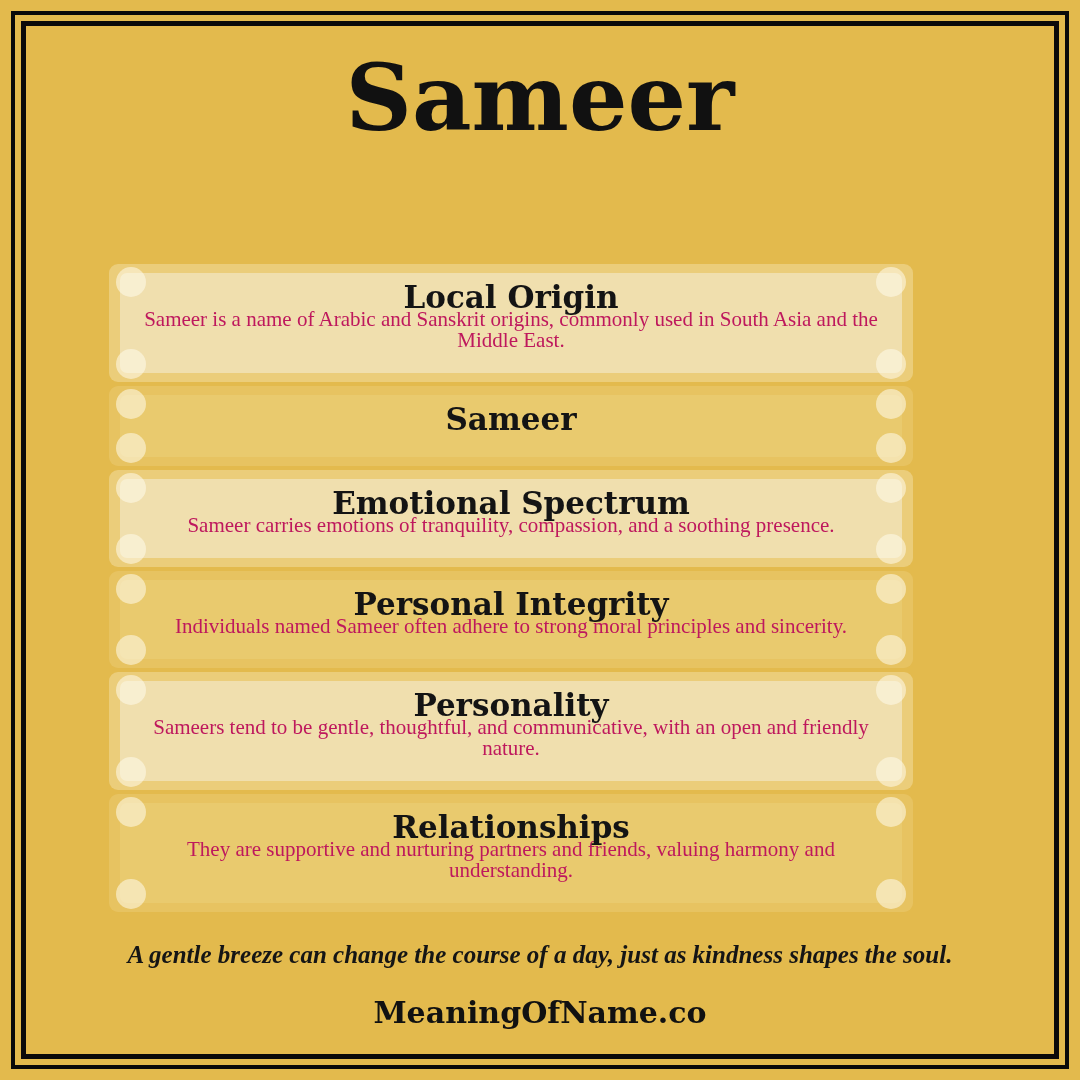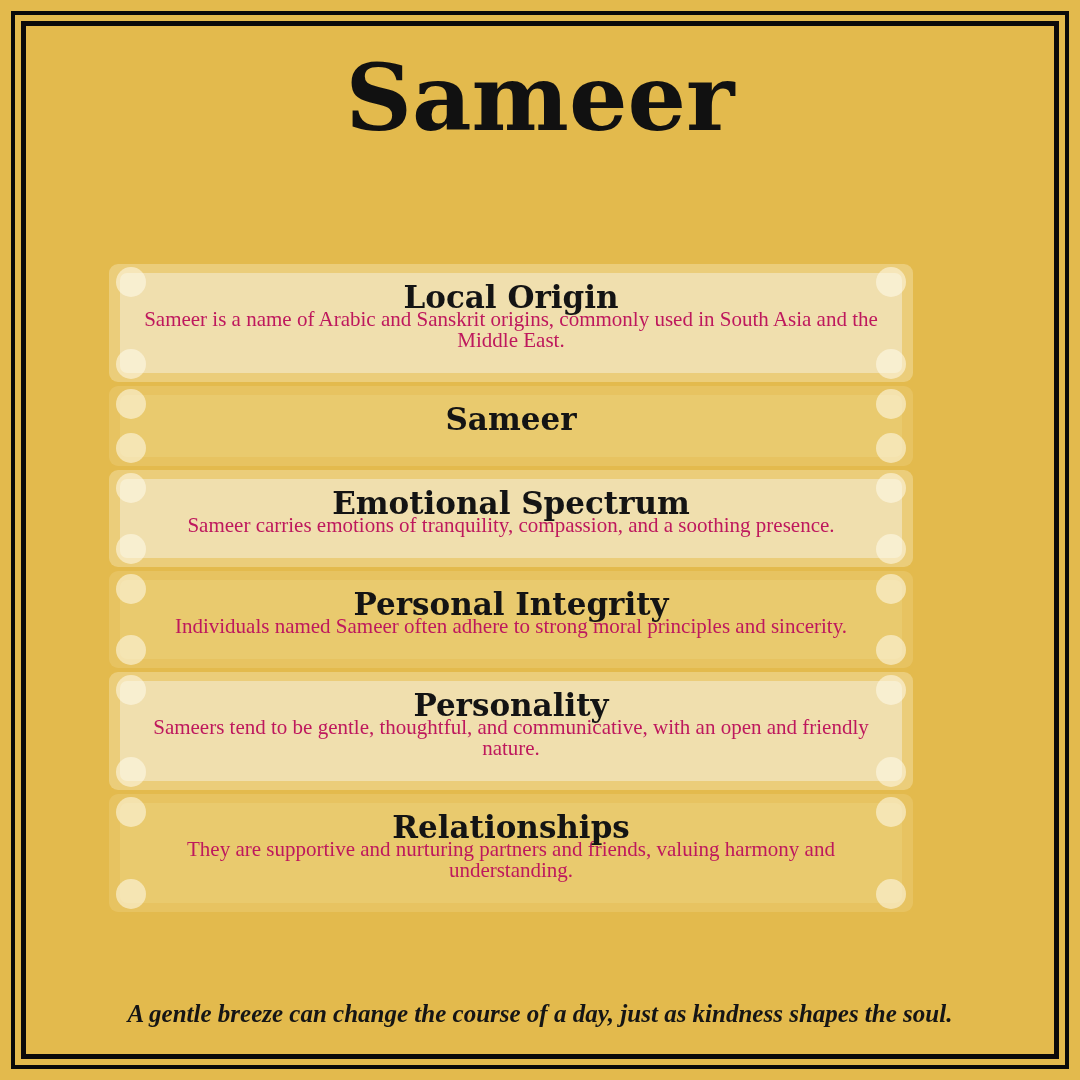--- a/index.html
+++ b/index.html
@@ -124,20 +124,21 @@
     margin: -4px auto 0 auto;
     max-width: 800px;
     position: relative;
     z-index: 1;
   }
 
   .footer {
     margin-top: auto;
     width: 100%;
     text-align: center;
+    padding-bottom: 24px;
   }
   .quote {
     font-family: "Liberation Serif", "DejaVu Serif", serif;
     font-style: italic;
     font-weight: bold;
     font-size: 25px;
     color: #151515;
     margin: 0 0 26px 0;
   }
   .brand {
@@ -224,16 +225,17 @@
           <span class="dot br"></span>
           <div class="card-title">Relationships</div>
           <div class="card-body">They are supportive and nurturing partners and friends, valuing harmony and understanding.</div>
         </div>
       </div>
 
     </div>
 
     <div class="footer">
       <p class="quote">A gentle breeze can change the course of a day, just as kindness shapes the soul.</p>
+      <p class="brand">MeaningOfName.co</p>
     </div>
 
   </div>
 </div>
 
 </body></html>

